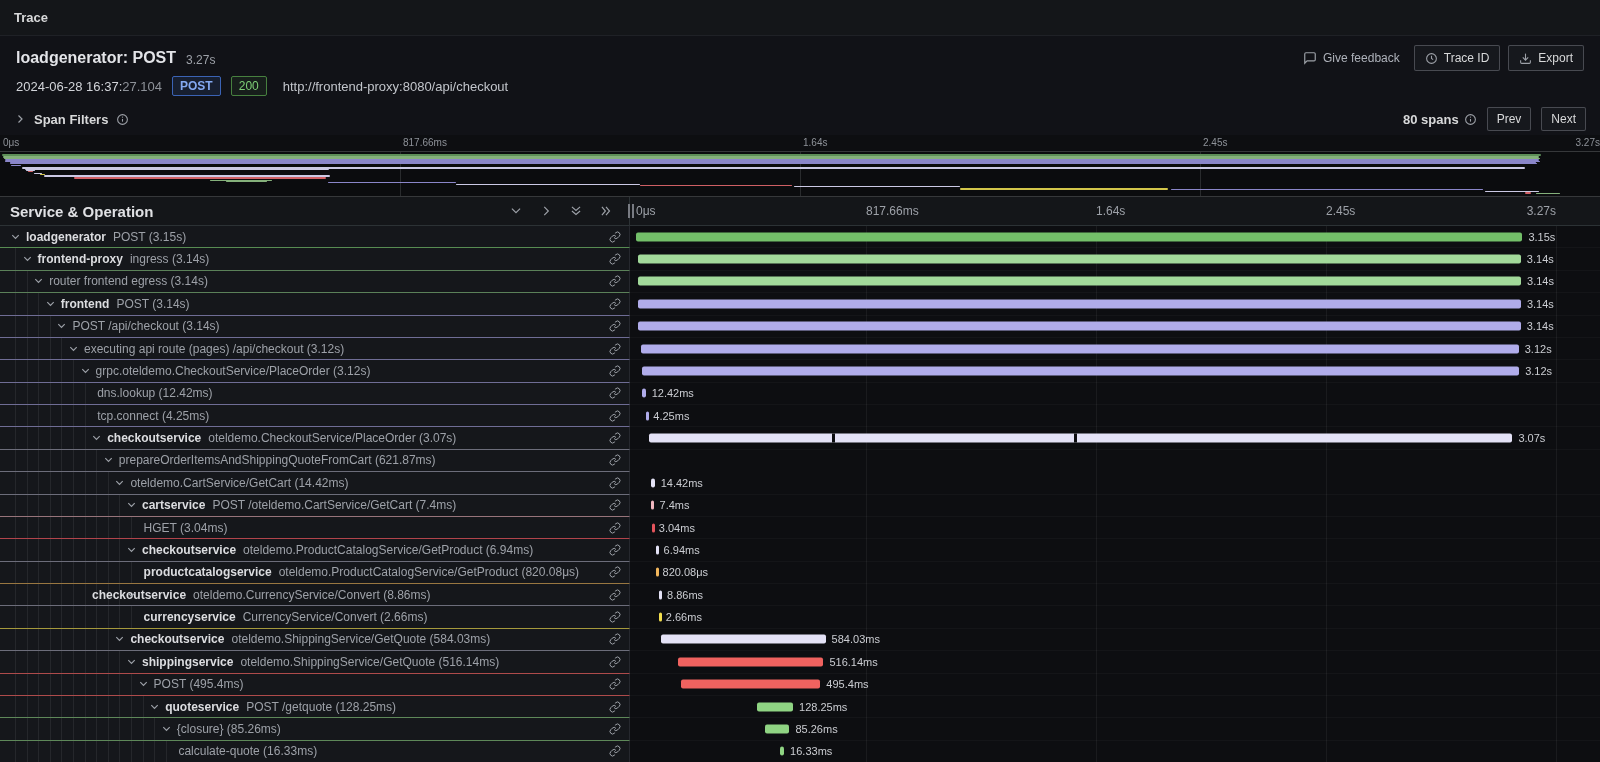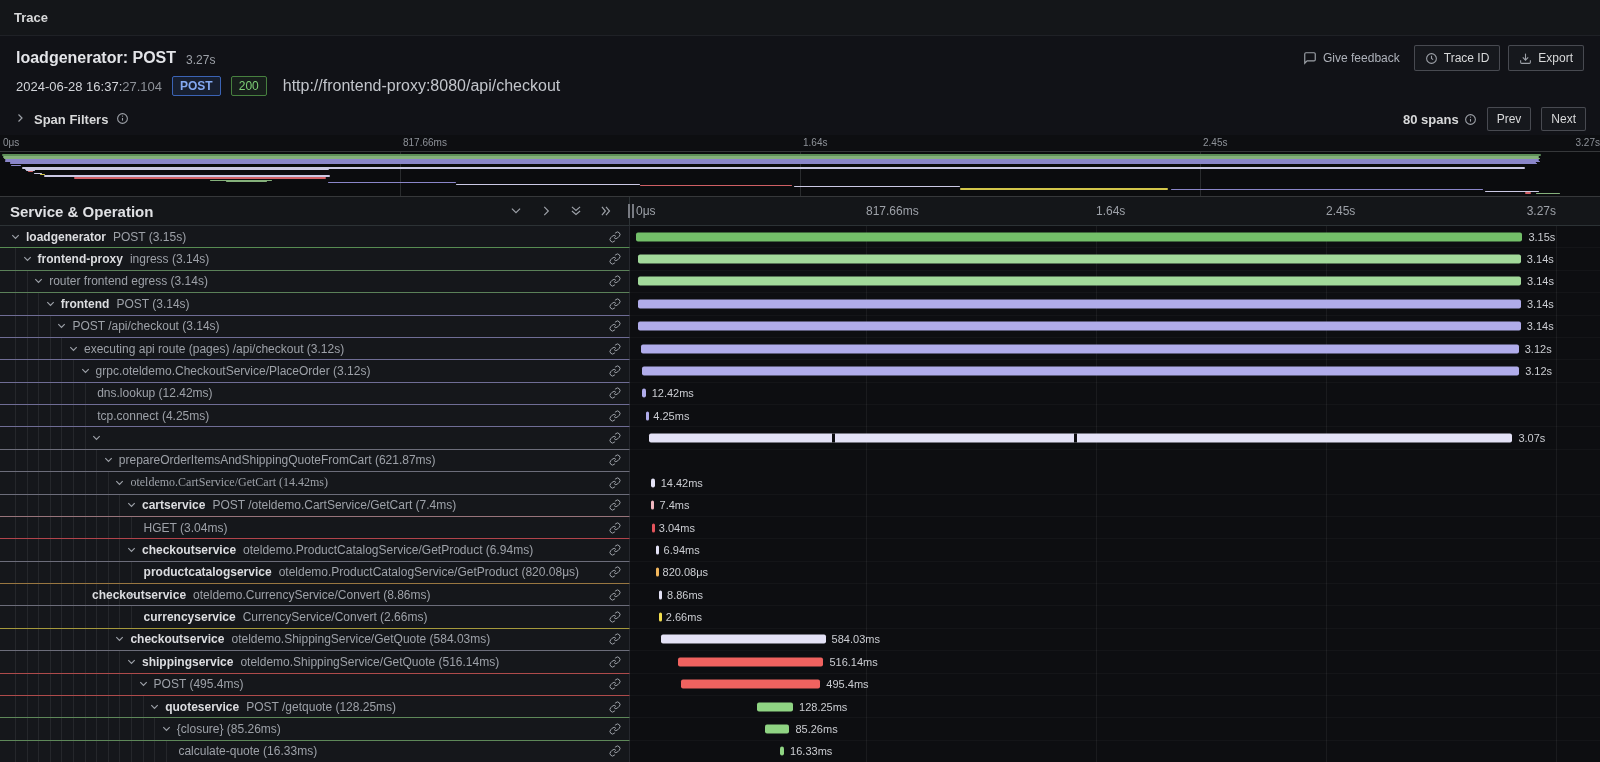--- a/index.html
+++ b/index.html
@@ -21,24 +21,24 @@
     background:#16181d; border:1px solid rgba(204,204,220,0.28); border-radius:2px;
     color:#d8d9da; font-size:12px; font-weight:500; cursor:pointer; font-family:inherit; }
   .btn svg, .ghost svg { flex:0 0 auto; }
 
   .hdr-r2 { height:26px; display:flex; align-items:center; gap:10px; }
   .ts { font-size:13px; color:#d2d4d9; }
   .ts-dim { color:#8e9299; }
   .badge { font-size:12px; padding:1px 7px; border-radius:2px; line-height:16px; }
   .badge.m { color:#84a9f1; border:1px solid #3b63b5; background:rgba(59,99,181,0.16); font-weight:600; }
   .badge.s { color:#7ece76; border:1px solid #47803f; background:rgba(78,138,72,0.10); }
-  .url { font-size:16px; color:#c2c5cb; margin-left:6px; }
+  .url { font-size:13px; color:#c2c5cb; margin-left:6px; }
 
   .filters { height:32px; background:#111217; display:flex; align-items:center; padding:0 14px; }
-  .f-left { display:flex; align-items:flex-start; gap:8px; font-size:13px; font-weight:600; color:#d8d9da; cursor:pointer; }
+  .f-left { display:flex; align-items:center; gap:8px; font-size:13px; font-weight:600; color:#d8d9da; cursor:pointer; }
   .f-right { margin-left:auto; display:flex; align-items:center; gap:10px; }
   .spancount { font-size:13px; font-weight:700; display:flex; align-items:center; gap:5px; }
   .btn.sm { height:24px; padding:0 9px; }
   .icon-dim { color:#9da1a8; display:inline-flex; }
 
   
   .mm-ticks { height:16px; position:relative; background:#0d0e11; }
   .mm-ticks .tick { position:absolute; top:2px; font-size:10px; color:#8e9299; padding-left:3px; }
   .mm-canvas { height:46px; position:relative; background:#0b0c0e;
     border-top:1px solid rgba(210,212,220,0.22); border-bottom:1px solid rgba(210,212,220,0.22); }
@@ -533,20 +533,23 @@
           <i class="guide" style="left: 49.8px;"></i>
           <i class="guide" style="left: 61.4px;"></i>
           <i class="guide" style="left: 73px;"></i>
           <i class="guide" style="left: 84.6px;"></i>
         </span>
       <span class="chev" style="left: 91.2px;">
         <svg width="11" height="11" viewBox="0 0 24 24" fill="none" stroke="currentColor" stroke-width="2.6">
             <path d="M5 8l7 7 7-7"></path>
           </svg>
       </span>
+      <span class="txt" style="padding-left: 107.2px;">
+        <span class="svc">checkoutservice</span><span class="op">oteldemo.CheckoutService/PlaceOrder (3.07s)</span>
+      </span>
       <span class="link">
         <svg width="12" height="12" viewBox="0 0 24 24" fill="none" stroke="currentColor" stroke-width="2">
             <path d="M10 13a5 5 0 0 0 7.54.54l3-3a5 5 0 0 0-7.07-7.07l-1.72 1.71"></path>
             <path d="M14 11a5 5 0 0 0-7.54-.54l-3 3a5 5 0 0 0 7.07 7.07l1.71-1.71"></path>
           </svg>
       </span>
     </div>
     <div class="bar-cell">
       <div class="scalearea">
         <div class="bar" style="left: 1.38%; width: 93.88%; background: rgb(228, 226, 246);"></div>
@@ -578,21 +581,21 @@
       </span>
       <span class="link">
         <svg width="12" height="12" viewBox="0 0 24 24" fill="none" stroke="currentColor" stroke-width="2">
             <path d="M10 13a5 5 0 0 0 7.54.54l3-3a5 5 0 0 0-7.07-7.07l-1.72 1.71"></path>
             <path d="M14 11a5 5 0 0 0-7.54-.54l-3 3a5 5 0 0 0 7.07 7.07l1.71-1.71"></path>
           </svg>
       </span>
     </div>
   </div>
     <div class="row">
-    <div class="name-cell" style="border-bottom-color: rgba(216, 214, 240, 0.45); font-family: Liberation Serif, serif;">
+    <div class="name-cell" style="border-bottom-color: rgba(216, 214, 240, 0.45);">
       <span class="guides">
           <i class="guide" style="left: 15px;"></i>
           <i class="guide" style="left: 26.6px;"></i>
           <i class="guide" style="left: 38.2px;"></i>
           <i class="guide" style="left: 49.8px;"></i>
           <i class="guide" style="left: 61.4px;"></i>
           <i class="guide" style="left: 73px;"></i>
           <i class="guide" style="left: 84.6px;"></i>
           <i class="guide" style="left: 96.2px;"></i>
           <i class="guide" style="left: 107.8px;"></i>

